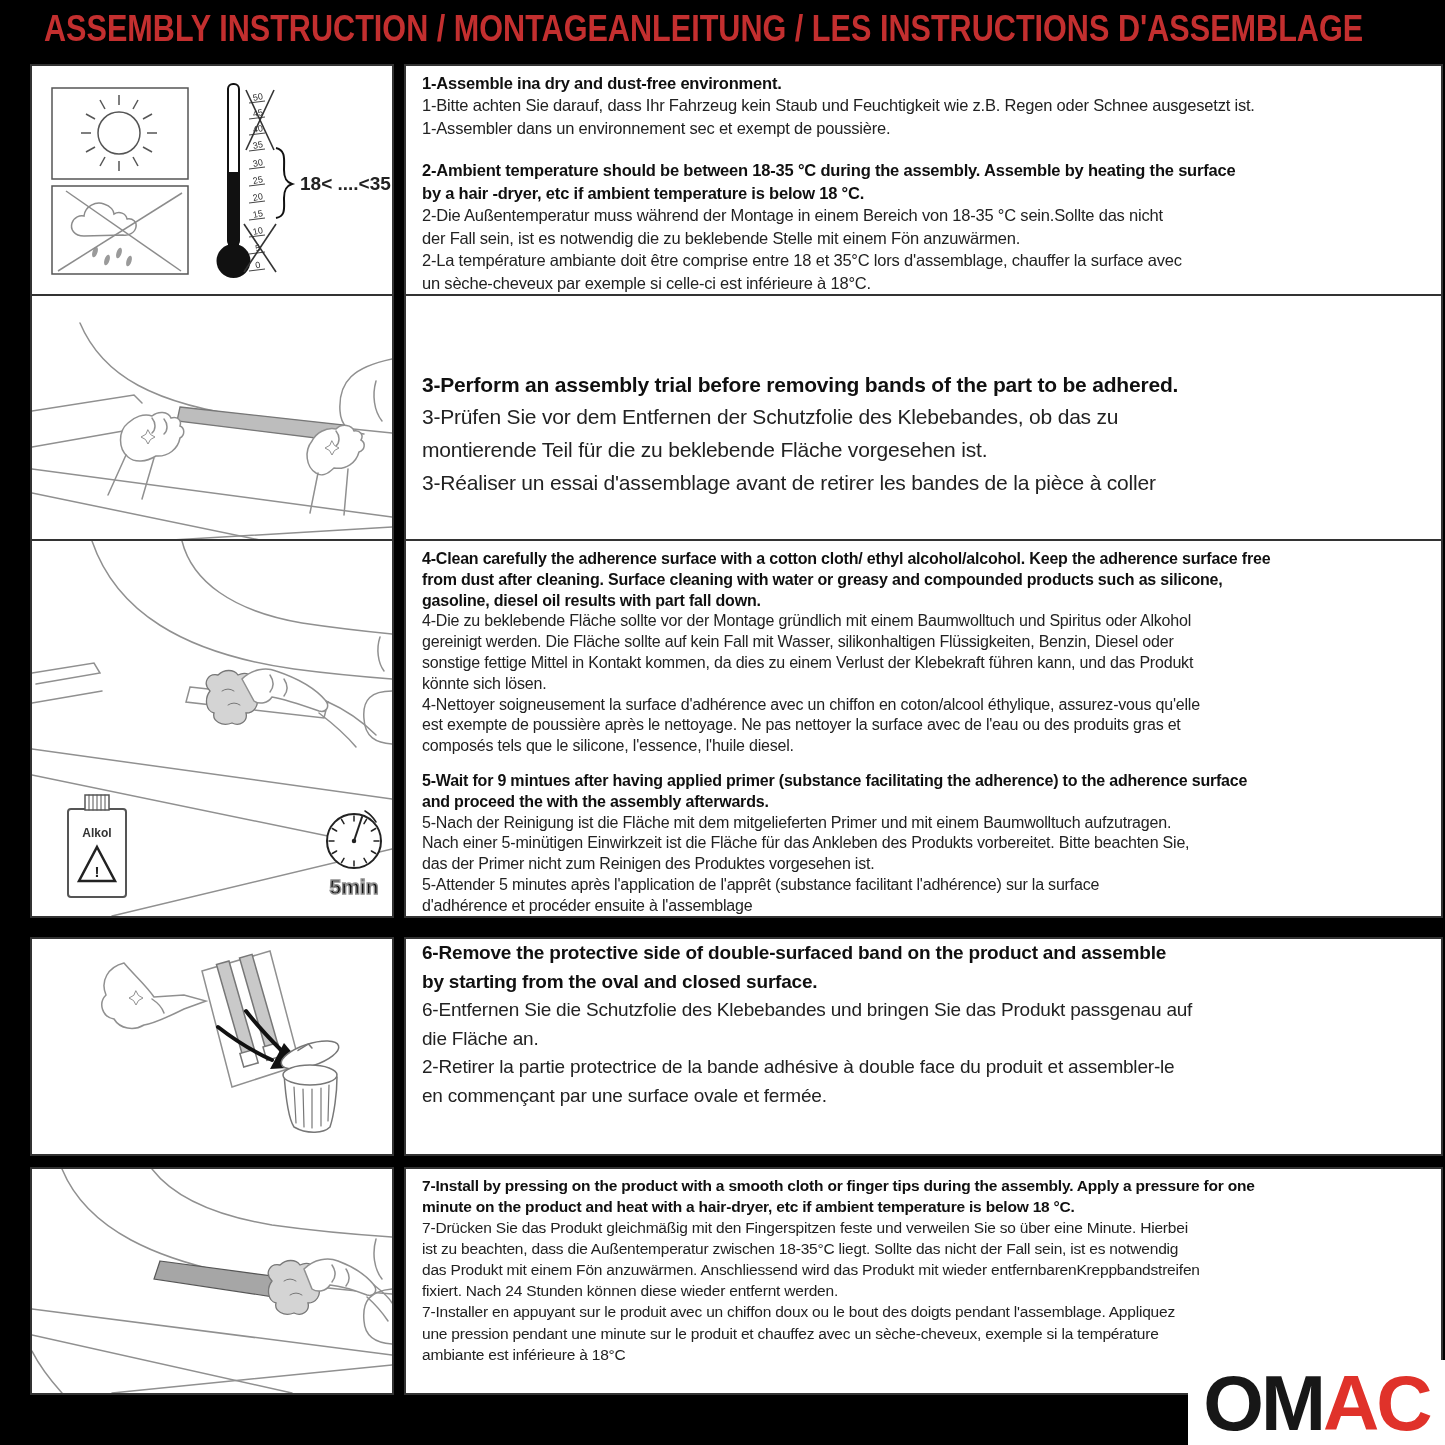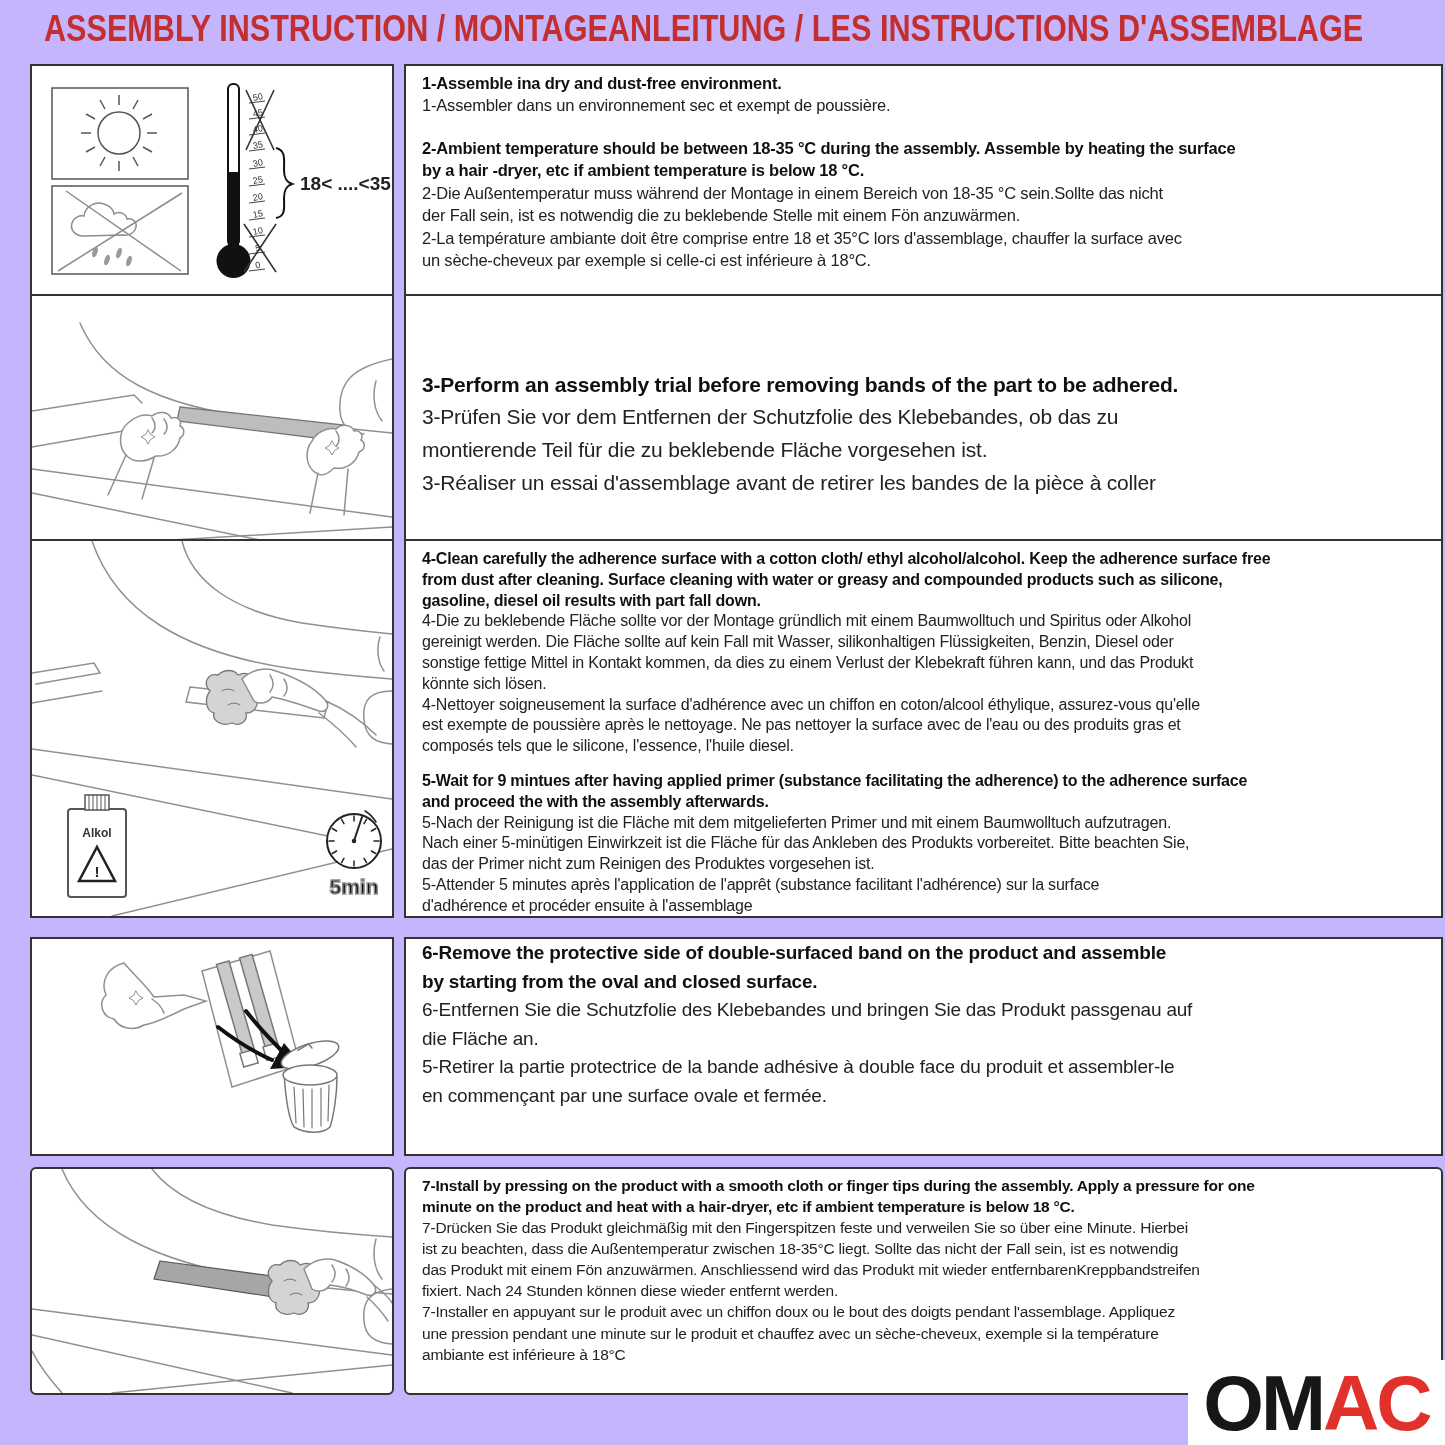--- a/index.html
+++ b/index.html
@@ -1,31 +1,31 @@
 <!DOCTYPE html>
 <html><head>
 <meta charset="utf-8">
 <style>
   html,body{margin:0;padding:0;background:#fff;}
-  .page{position:relative;width:1445px;height:1445px;background:#c4b5fd;overflow:hidden;
+  .page{position:relative;width:1445px;height:1445px;background:#000000;overflow:hidden;
         font-family:"Liberation Sans",sans-serif;}
   .title{position:absolute;left:44px;top:8px;margin:0;font-size:36px;font-weight:bold;
          color:#c32f2f;white-space:nowrap;transform:scaleX(0.85);transform-origin:left center;
          letter-spacing:0;}
   .ibox{position:absolute;left:30px;width:364px;border:2px solid #333;background:#fff;
         box-sizing:border-box;}
   .tbox{position:absolute;left:404px;width:1039px;border:2px solid #333;background:#fff;
         box-sizing:border-box;color:#222;letter-spacing:-0.2px;}
   .tbox p{margin:0;white-space:pre-line;}
   .b{font-weight:bold;color:#101010;}
   .r1{top:64px;height:233px;}
   .r2{top:294px;height:280px;}
   .r3{top:539px;height:379px;}
   .r4{top:937px;height:219px;}
-  .r5{top:1167px;height:228px;border-radius:6px;}
+  .r5{top:1167px;height:228px;}
   .t1{padding:6px 16px;font-size:16.5px;line-height:1.36;}
   .t2{display:flex;flex-direction:column;justify-content:center;padding:0 16px;
       font-size:21px;line-height:1.55;}
   .t3{padding:8px 16px;font-size:16px;line-height:1.3;}
   .t4{display:flex;flex-direction:column;padding:0 16px;
       font-size:19px;line-height:1.5;}
   .t5{padding:6px 16px;font-size:15.5px;line-height:1.36;}
   .gap1{margin-top:20px !important;}
   .gap3{margin-top:14px !important;}
   .ibox svg{display:block;width:100%;height:100%;}
@@ -115,20 +115,21 @@
             <line x1="244" y1="158" x2="212" y2="206"></line>
         </g>
         <path d="M244,82 C254,84 252,94 252,104 C252,112 254,116 260,118 C254,120 252,124 252,132 C252,142 254,150 244,152" fill="none" stroke="#111" stroke-width="2"></path>
       </g>
       <text x="268" y="124" font-family="Liberation Sans, sans-serif" font-size="19" font-weight="bold" fill="#222">18&lt; ....&lt;35 C</text>
     </svg>
   </div>
 
   <div class="tbox t1 r1">
     <p class="b">1-Assemble ina dry and dust-free environment.</p>
+    <p>1-Bitte achten Sie darauf, dass Ihr Fahrzeug kein Staub und Feuchtigkeit wie z.B. Regen oder Schnee ausgesetzt ist.</p>
     <p>1-Assembler dans un environnement sec et exempt de poussière.</p>
     <p class="b gap1">2-Ambient temperature should be between 18-35 °C  during the assembly. Assemble by heating the surface
 by a hair -dryer, etc if ambient temperature is below 18 °C.</p>
     <p>2-Die Außentemperatur muss während der Montage in einem Bereich von 18-35 °C  sein.Sollte das nicht
 der Fall sein, ist es notwendig die zu beklebende Stelle mit einem Fön anzuwärmen.</p>
     <p>2-La température ambiante doit être comprise entre 18 et 35°C lors d'assemblage, chauffer la surface avec
 un sèche-cheveux par exemple si celle-ci est inférieure à 18°C.</p>
   </div>
 
   <div class="ibox r2">
@@ -288,21 +289,21 @@
         </g>
       </g>
     </svg>
   </div>
 
   <div class="tbox t4 r4">
     <p class="b">6-Remove the protective side of double-surfaced band on the product and assemble
 by starting from the oval and closed surface.</p>
     <p>6-Entfernen Sie die Schutzfolie des Klebebandes und bringen Sie das Produkt passgenau auf
 die Fläche an.</p>
-    <p>5-Retirer la partie protectrice de la bande adhésive à double face du produit et assembler-le
+    <p>2-Retirer la partie protectrice de la bande adhésive à double face du produit et assembler-le
 en commençant par une surface ovale et fermée.</p>
   </div>
 
   <div class="ibox r5">
     <svg viewBox="0 0 360 224" fill="none" stroke="#909090" stroke-width="1.5" stroke-linecap="round">
       <g>
         <path d="M120,0 C140,26 180,46 240,56 C290,63 330,66 360,68"></path>
         <path d="M30,0 C54,58 120,94 240,112 C290,119 334,123 360,125"></path>
         <path d="M360,120 C338,122 330,132 332,152 C333,168 344,174 360,175"></path>
         <path d="M344,70 C340,84 342,100 350,110"></path>

